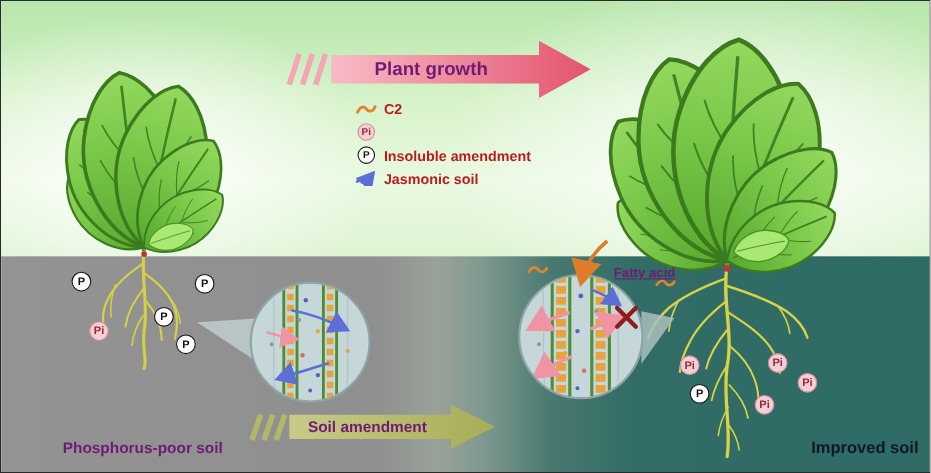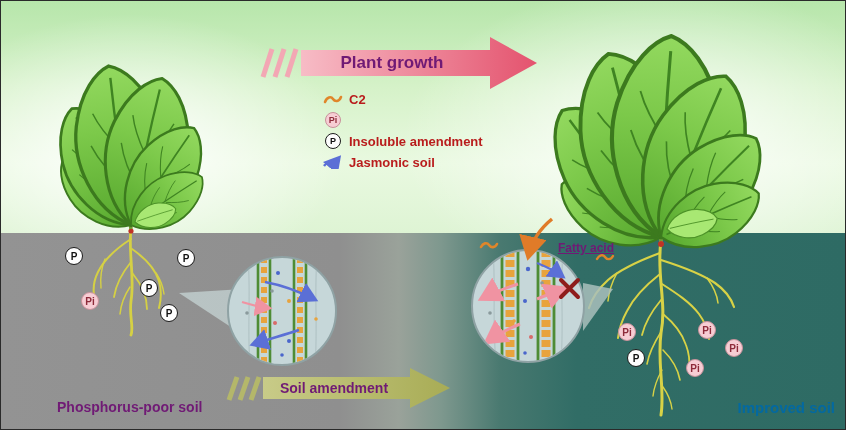--- a/index.html
+++ b/index.html
@@ -21,21 +21,21 @@
     background:linear-gradient(90deg,
       #939393 0%, #8f8f8f 40%, #9aa29a 47%, #7e988e 52%,
       #497970 59%, #316d66 68%, #2e6b64 100%);
   }
   svg.art { position:absolute; left:0; top:0; }
 
   .txt { position:absolute; color:#701a75; font-weight:bold; white-space:nowrap; }
   #plant-growth-label { left:300px; top:52px; width:182px; text-align:center; font-size:17px; }
   #soil-amendment-label { left:260px; top:379px; width:146px; text-align:center; font-size:14px; }
   #soil-left-label  { left:8px;  top:398px; font-size:14px;margin-left:48px; }
-  #soil-right-label { right:10px; top:398px; font-size:15px; color:#0369a1; }
+  #soil-right-label { right:10px; top:398px; font-size:15px; color:#0f172a; }
   #fatty-acid-label { left:557px; top:240px; font-size:12px;text-decoration:underline; }
 
   
   .legend { position:absolute; left:320px; top:90px; }
   .lrow { display:flex; align-items:center; height:16px; margin-bottom:5px; }
   .licon { width:24px; display:flex; justify-content:center; align-items:center; flex:none; }
   .ltext { font-size:13px; font-weight:bold; color:#b91c1c; margin-left:4px; }
   .bar-lignin { width:19px; height:5px; border-radius:3px; background:#4e8c35; border:1px solid #3a6e26; }
   .bar-suberin {
     width:18px; height:11px; border:1px solid #b87818;

